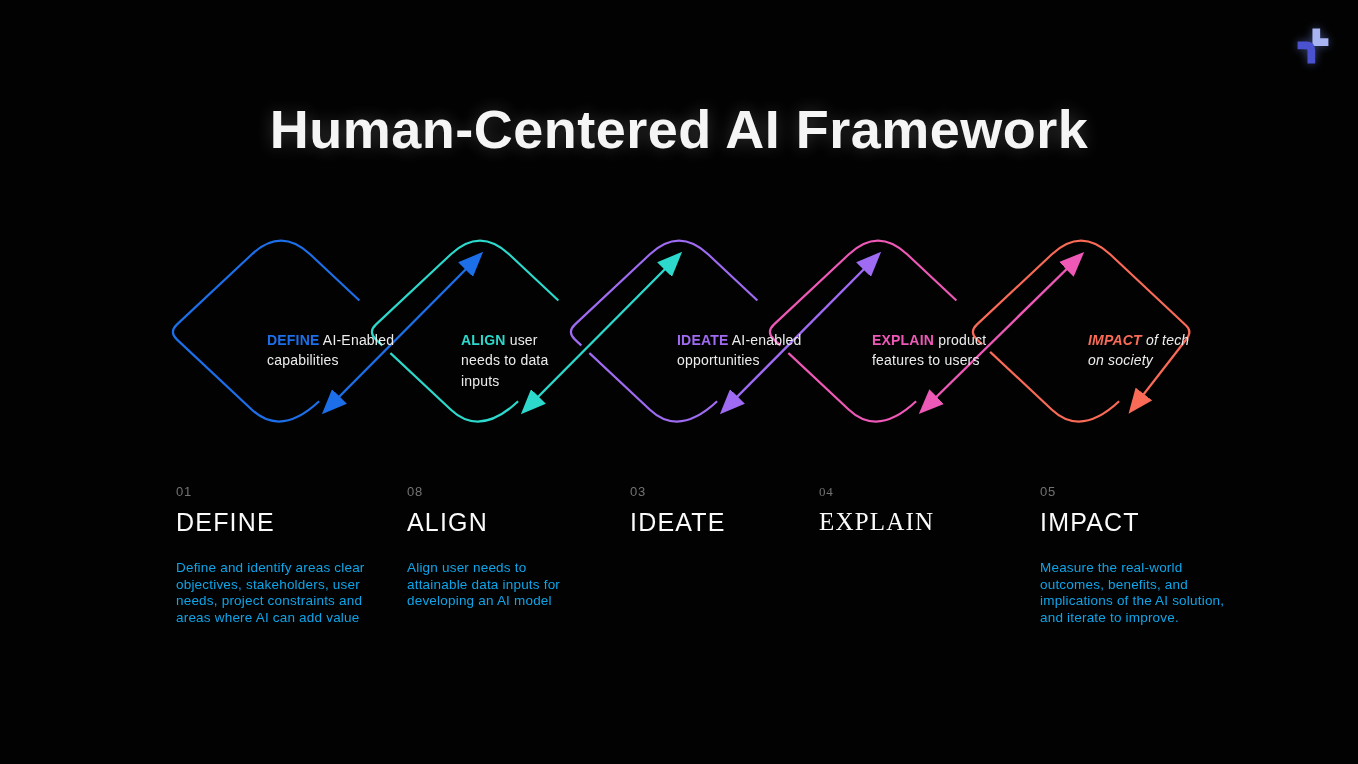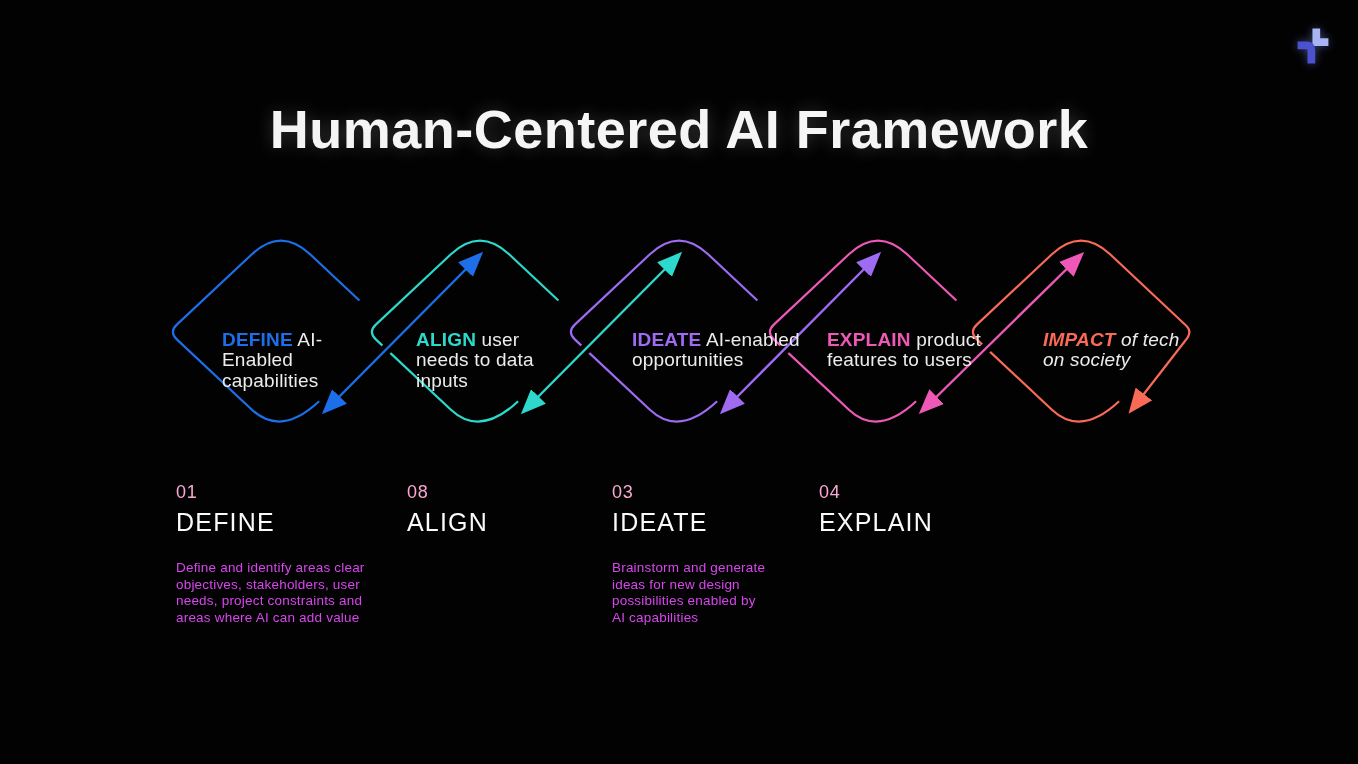--- a/index.html
+++ b/index.html
@@ -4,28 +4,28 @@
 <style>
   html,body{margin:0;padding:0;background:#000;}
   .slide{position:relative;width:1358px;height:764px;background:#020202;overflow:hidden;
          font-family:"Liberation Sans","DejaVu Sans",sans-serif;}
   .logo{position:absolute;top:24px;right:24px;width:42px;height:44px;
         filter:drop-shadow(0 0 5px rgba(130,150,255,.45));}
   .title{position:absolute;top:98px;left:0;width:100%;text-align:center;margin:0;
          color:#f5f5f5;font-size:54px;font-weight:700;letter-spacing:.5px;
          text-shadow:0 0 18px rgba(255,255,255,.22);}
   #diagram{position:absolute;left:0;top:0;width:1358px;height:764px;}
-  .dlabel{position:absolute;top:309px;width:170px;color:#ececec;font-size:19px;
-          line-height:20.5px;white-space:pre-line;letter-spacing:.2px;}
+  .dlabel{position:absolute;top:309px;width:170px;color:#ececec;font-size:14px;
+          line-height:20.5px;white-space:pre-line;letter-spacing:.2px;margin-left:45px;}
   .dlabel .kw{font-weight:700;}
   .col{position:absolute;top:484px;}
-  .num{color:#f9a8d4;font-size:18px;letter-spacing:.8px;line-height:16px;margin-bottom:7px;}
+  .num{color:#737373;font-size:13px;letter-spacing:.8px;line-height:16px;margin-bottom:7px;}
   .heading{color:#fafafa;font-size:25px;font-weight:400;letter-spacing:1.2px;line-height:30px;
            margin-bottom:23px;}
-  .para{color:#d946ef;font-size:13.5px;line-height:16.5px;letter-spacing:.2px;white-space:pre-line;}
+  .para{color:#0ea5e9;font-size:13.5px;line-height:16.5px;letter-spacing:.2px;white-space:pre-line;}
 </style>
 </head>
 <body>
 
 <div class="slide">
 
   <svg class="logo" viewBox="0 0 36 40" aria-hidden="true">
     <path fill="none" stroke-width="7" d="M21,4 V16.5 H32" stroke="#a9b5f2"></path>
     <path fill="none" stroke-width="7" d="M4,19.5 H12 Q16.5,19.5 16.5,24 V36" stroke="#4b52cf"></path>
   </svg>
@@ -91,27 +91,34 @@
     <div class="num">01</div>
     <div class="heading">DEFINE</div>
     <div class="para">Define and identify areas clear
 objectives, stakeholders, user
 needs, project constraints and
 areas where AI can add value</div>
   </div>
   <div class="col" style="left:407px;width:190px;">
     <div class="num">08</div>
     <div class="heading">ALIGN</div>
+    <div class="para">Align user needs to
+attainable data inputs for
+developing an AI model</div>
   </div>
-  <div class="col" style="left:612px;width:185px;">
+  <div class="col" style="left:630px;width:185px;">
     <div class="num">03</div>
     <div class="heading">IDEATE</div>
-    <div class="para">Brainstorm and generate
-ideas for new design
-possibilities enabled by
-AI capabilities</div>
   </div>
-  <div class="col" style="left:819px;width:200px;">
+  <div class="col" style="left:819px;width:200px;font-family:Liberation Serif, serif;">
     <div class="num">04</div>
     <div class="heading">EXPLAIN</div>
+  </div>
+  <div class="col" style="left:1040px;width:210px;">
+    <div class="num">05</div>
+    <div class="heading">IMPACT</div>
+    <div class="para">Measure the real-world
+outcomes, benefits, and
+implications of the AI solution,
+and iterate to improve.</div>
   </div>
 
 </div>
 
 </body></html>

